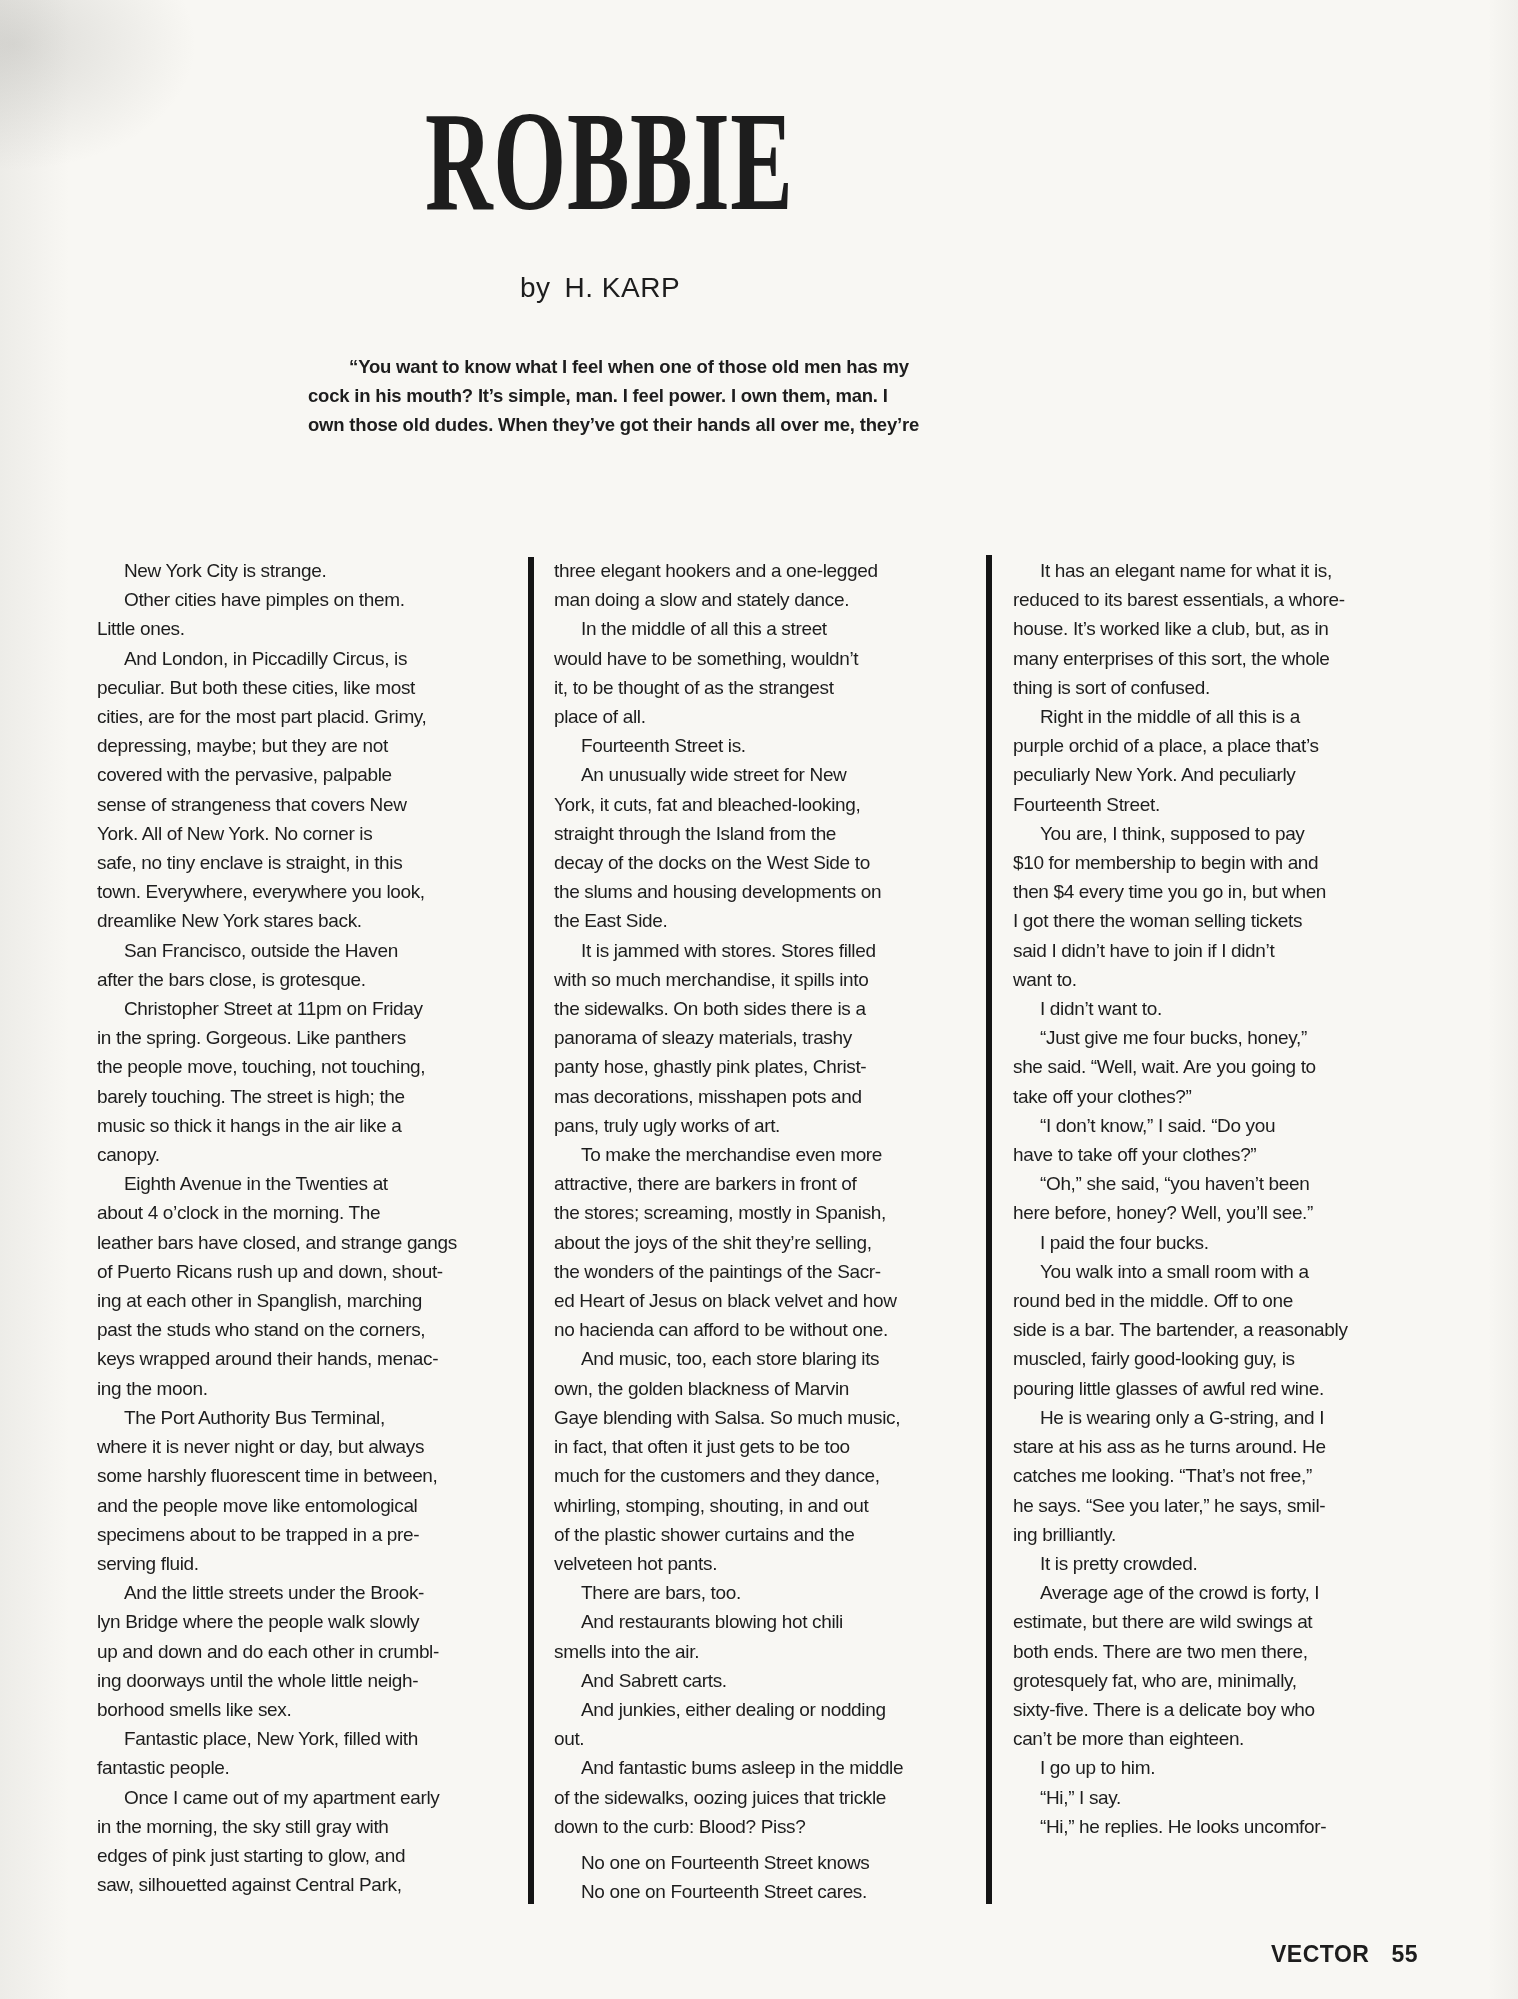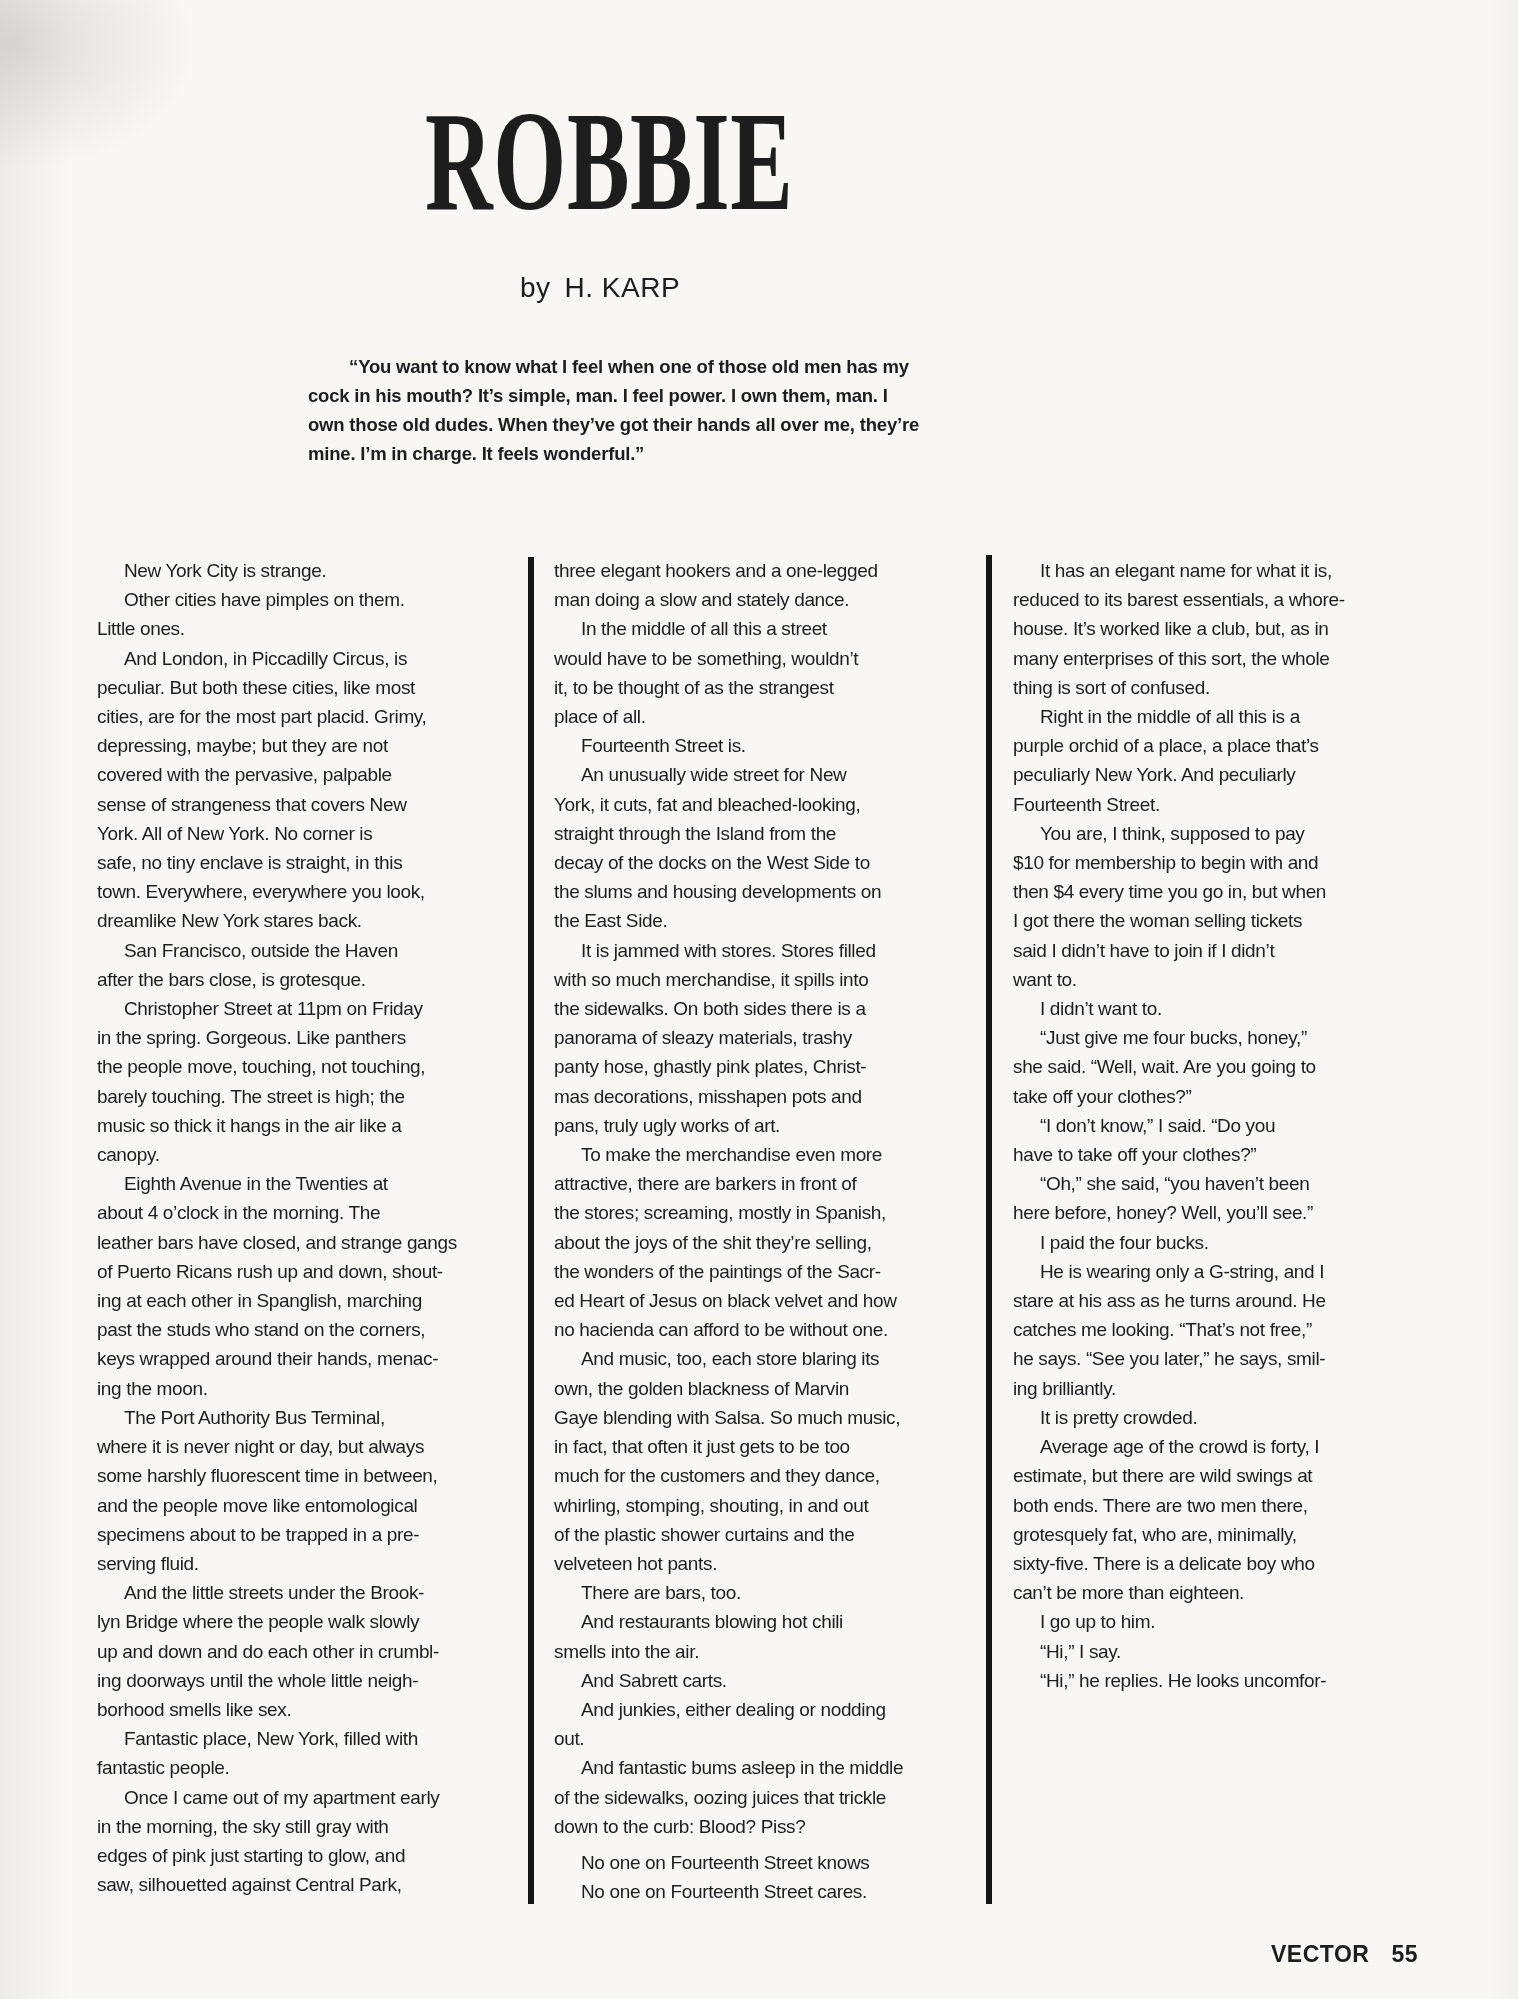--- a/index.html
+++ b/index.html
@@ -66,21 +66,20 @@
   <h1 class="title">ROBBIE</h1>
 
   <div class="byline">
     <span>by</span><span class="author">H. KARP</span>
   </div>
 
   <div class="quote">
       <div class="qline qindent">“You want to know what I feel when one of those old men has my</div>
       <div class="qline">cock in his mouth? It’s simple, man. I feel power. I own them, man. I</div>
       <div class="qline">own those old dudes. When they’ve got their hands all over me, they’re</div>
-      <div class="qline">mine. I’m in charge. It feels wonderful.”</div>
     </div>
 
   <div class="body">
     <div class="col col-1">
         <div class="para">
           <div class="line indent">New York City is strange.</div>
         </div>
         <div class="para">
           <div class="line indent">Other cities have pimples on them.</div>
           <div class="line">Little ones.</div>
@@ -258,20 +257,27 @@
           <div class="line">have to take off your clothes?”</div>
         </div>
         <div class="para">
           <div class="line indent">“Oh,” she said, “you haven’t been</div>
           <div class="line">here before, honey? Well, you’ll see.”</div>
         </div>
         <div class="para">
           <div class="line indent">I paid the four bucks.</div>
         </div>
         <div class="para">
+          <div class="line indent">You walk into a small room with a</div>
+          <div class="line">round bed in the middle. Off to one</div>
+          <div class="line">side is a bar. The bartender, a reasonably</div>
+          <div class="line">muscled, fairly good-looking guy, is</div>
+          <div class="line">pouring little glasses of awful red wine.</div>
+        </div>
+        <div class="para">
           <div class="line indent">He is wearing only a G-string, and I</div>
           <div class="line">stare at his ass as he turns around. He</div>
           <div class="line">catches me looking. “That’s not free,”</div>
           <div class="line">he says. “See you later,” he says, smil-</div>
           <div class="line">ing brilliantly.</div>
         </div>
         <div class="para">
           <div class="line indent">It is pretty crowded.</div>
         </div>
         <div class="para">

